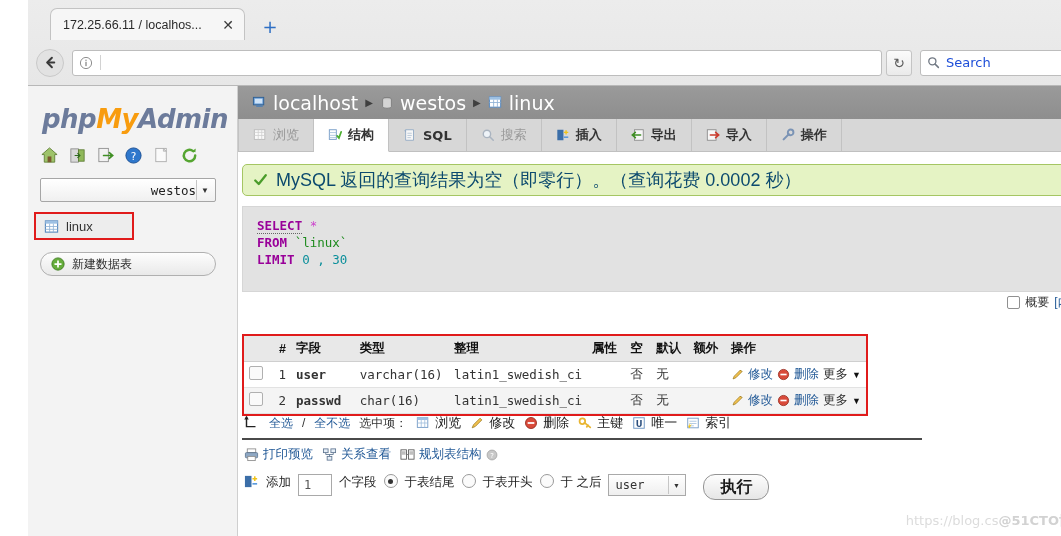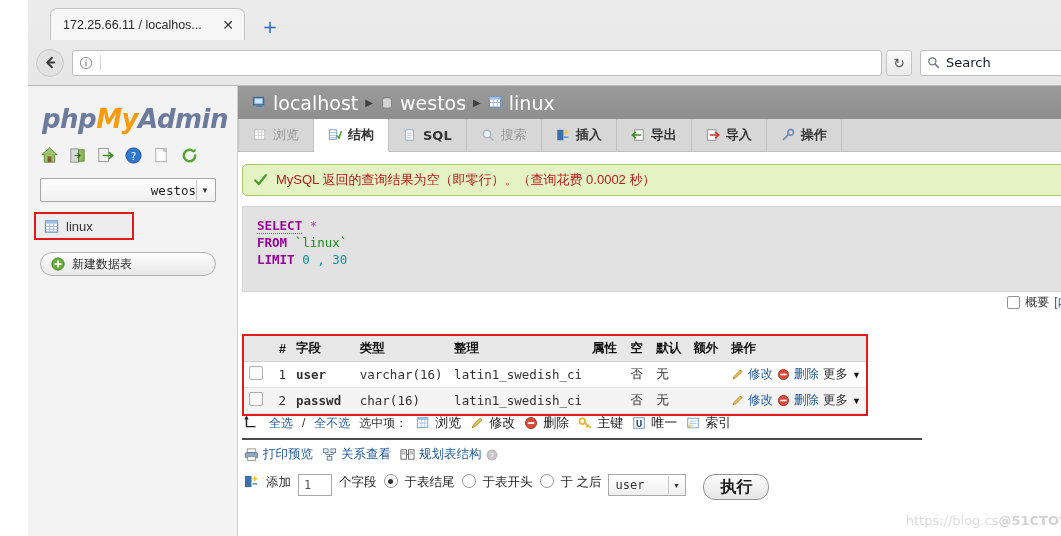--- a/index.html
+++ b/index.html
@@ -43,21 +43,21 @@
   .urlsep{width:1px;height:15px;background:#d2d2d2;margin:0 5px;}
   .urltext{font-size:13px;white-space:nowrap;overflow:hidden;color:#888;flex:1;
     font-family:"DejaVu Sans",sans-serif;}
   .urltext b{color:#1a1a1a;font-weight:normal;}
   .reload{width:26px;height:26px;margin-left:4px;border:1px solid #c4c4c4;
     background:linear-gradient(180deg,#fbfbfb,#eaeaea);border-radius:3px;box-sizing:border-box;
     display:flex;align-items:center;justify-content:center;color:#5a5a5a;font-size:14px;cursor:pointer;}
   .searchbox{margin-left:8px;height:26px;flex:1;margin-right:6px;
     background:#fff;border:1px solid #bdbdbd;border-radius:3px;box-sizing:border-box;
     display:flex;align-items:center;padding:0 6px;gap:6px;}
-  .searchbox .ph{font-size:13px;color:#0f172a;font-family:"DejaVu Sans",sans-serif;}
+  .searchbox .ph{font-size:13px;color:#1d4ed8;font-family:"DejaVu Sans",sans-serif;}
 
   
   .page{position:absolute;left:0;top:86px;width:1061px;height:450px;background:#fff;}
 
   
   .sidebar{position:absolute;left:0;top:0;width:210px;height:450px;
     background:#f3f3f3;border-right:1px solid #cfcfcf;box-sizing:border-box;text-align:right;}
   .logo{position:absolute;left:14px;top:18px;font-size:26px;letter-spacing:-0.5px;
     font-family:"DejaVu Sans",sans-serif;font-style:italic;white-space:nowrap;}
   .logo .php{color:#6c7b9b;font-weight:bold;}
@@ -101,21 +101,21 @@
   .ptab.active{background:#fff;border-bottom:1px solid #fff;margin-bottom:-1px;}
   .ptab .tl{font-size:13px;color:#333;font-weight:bold;white-space:nowrap;}
   .ptab.dim .tl{color:#999;font-weight:normal;}
   .ptab.sql .tl{font-weight:bold;color:#333;font-family:"DejaVu Sans",sans-serif;}
 
   .content{position:absolute;left:0;top:66px;width:851px;height:384px;}
 
   .okbox{position:absolute;left:4px;top:12px;width:843px;height:32px;
     background:#e5f3c4;border:1px solid #a5c663;border-radius:5px;box-sizing:border-box;
     display:flex;align-items:center;gap:8px;padding-left:10px;}
-  .okbox .msg{font-size:13px;color:#b91c1c;}
+  .okbox .msg{font-size:18px;color:#0c4a6e;}
 
   .sqlbox{position:absolute;left:4px;top:54px;width:843px;height:86px;
     background:#e2e2e2;border:1px solid #d6d6d6;box-sizing:border-box;padding:10px 14px;}
   .sqlcode{font-family:"DejaVu Sans Mono","Liberation Mono",monospace;font-size:12.5px;
     line-height:17px;white-space:pre;}
   .kw{color:#990099;font-weight:bold;}
   .kw.u{border-bottom:1px dotted #666;}
   .star{color:#cc44cc;}
   .tbl{color:#1e8b1e;}
   .num{color:#0b8f9b;}

